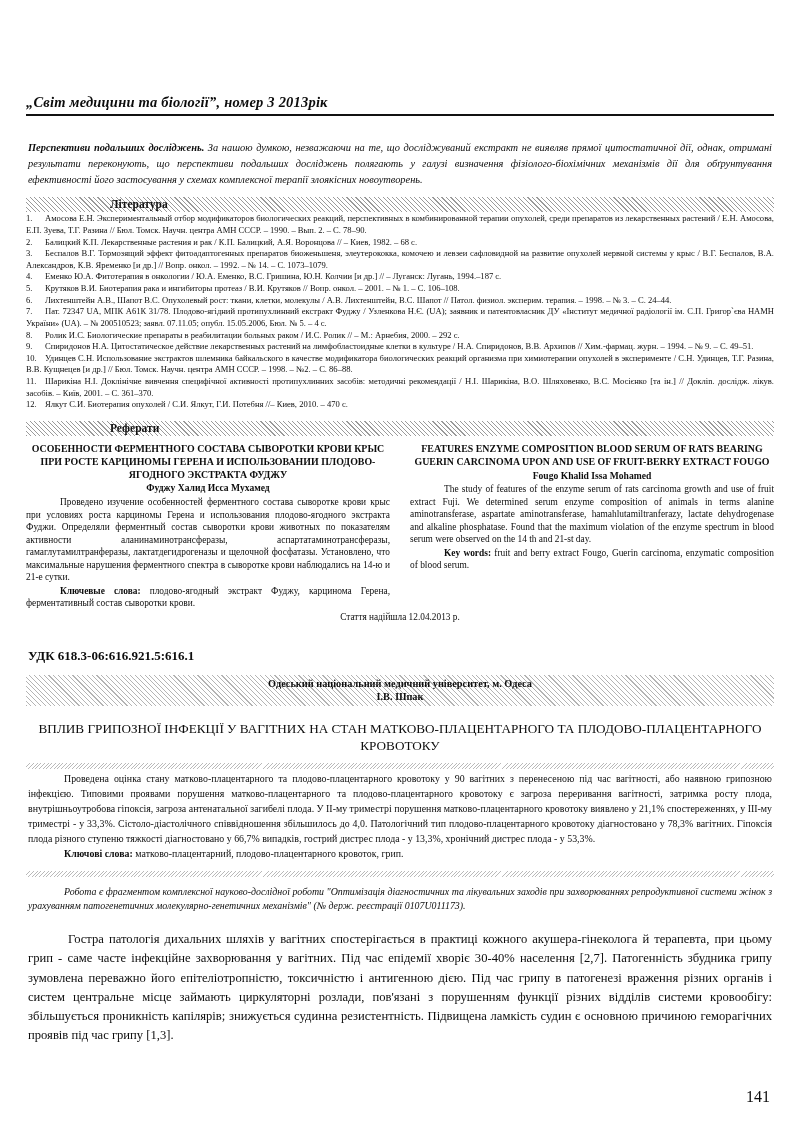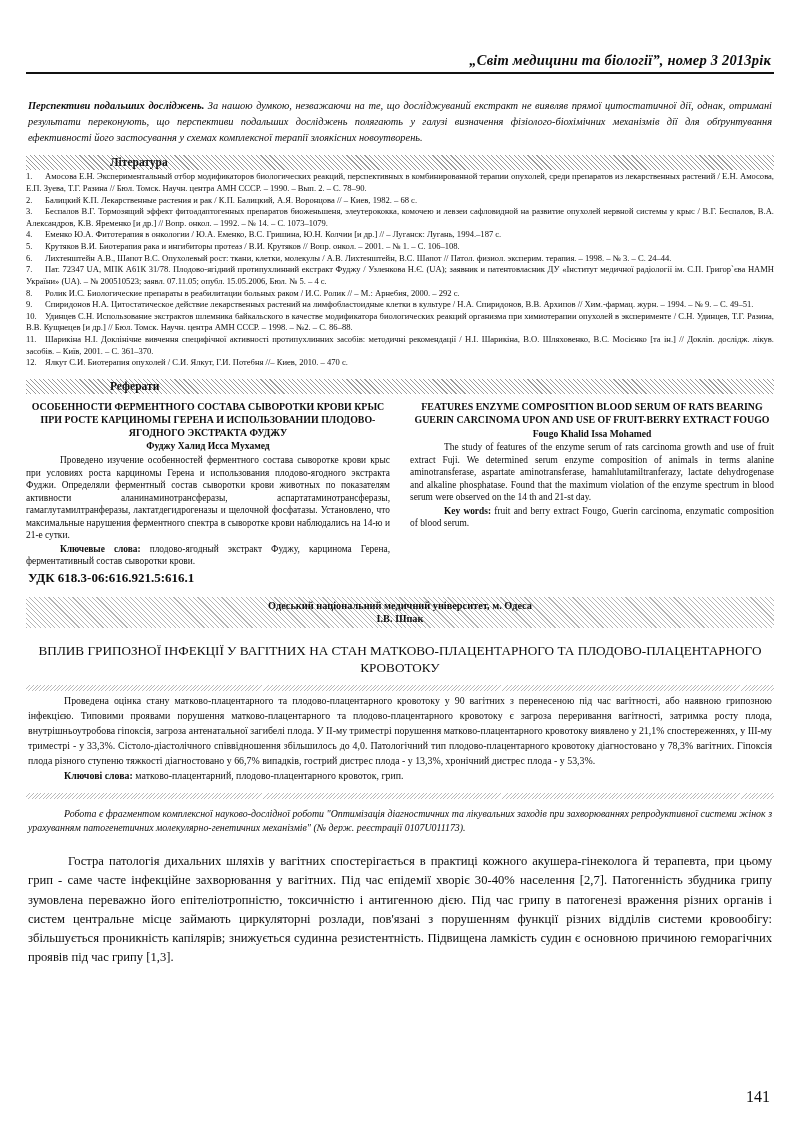--- a/index.html
+++ b/index.html
@@ -16,27 +16,27 @@
     background: #ffffff;
     font-family: "Liberation Serif", "DejaVu Serif", serif;
     color: #0d0d0d;
     overflow: hidden;
     box-sizing: border-box;
     padding: 0 26px;
   }
 
   
   .running-head {
-    text-align: right;
     font-style: italic;
     font-weight: bold;
     font-size: 14.5px;
     letter-spacing: .2px;
     padding-top: 52px;
     padding-right: 3px;
+    margin-top: 42px;
   }
   .rule-thick {
     border: 0;
     border-top: 2.2px solid #111;
     margin: 3px 0 0 0;
   }
 
   
   p {
     margin: 0;
@@ -129,20 +129,21 @@
     display: flex;
     margin-top: 2px;
     font-size: 9.3px;
   }
   .abstract-foot > div { flex: 1 1 0; text-align: center; }
 
   
   .udk {
     font-weight: bold;
     font-size: 13px;
+    margin-top: 26px;
     padding-left: 2px;
   }
   .author-bar {
     margin-top: 11px;
     background-image: repeating-linear-gradient(
        45deg, #b4b4b4 0px, #b4b4b4 0.8px, #ffffff 0.8px, #ffffff 3.4px);
     background-color: #f5f5f5;
     text-align: center;
     padding: 2px 0 3px 0;
     font-weight: bold;
@@ -251,20 +252,21 @@
     </div>
     <div class="abstract-col">
       <div class="ab-title">FEATURES ENZYME COMPOSITION BLOOD SERUM OF RATS BEARING GUERIN CARCINOMA UPON AND USE OF FRUIT-BERRY EXTRACT FOUGO</div>
       <div class="ab-author">Fougo Khalid Issa Mohamed</div>
       <p class="ab-body">The study of features of the enzyme serum of rats carcinoma growth and use of fruit extract Fuji. We determined serum enzyme composition of animals in terms alanine aminotransferase, aspartate aminotransferase, hamahlutamiltranferazy, lactate dehydrogenase and alkaline phosphatase. Found that the maximum violation of the enzyme spectrum in blood serum were observed on the 14 th and 21-st day.</p>
       <p class="ab-keys"><b>Key words:</b><span> fruit and berry extract Fougo, Guerin carcinoma, enzymatic composition of blood serum.</span></p>
     </div>
   </div>
 
   <div class="abstract-foot">
+    <div>Стаття надійшла 12.04.2013 р.</div>
   </div>
 
   <div class="udk">УДК 618.3-06:616.921.5:616.1</div>
 
   <div class="author-bar">
     <div>Одеський національний медичний університет, м. Одеса</div>
     <div>І.В. Шпак</div>
   </div>
 
   <div class="art-title">ВПЛИВ ГРИПОЗНОЇ ІНФЕКЦІЇ У ВАГІТНИХ НА СТАН МАТКОВО-ПЛАЦЕНТАРНОГО ТА ПЛОДОВО-ПЛАЦЕНТАРНОГО КРОВОТОКУ</div>

